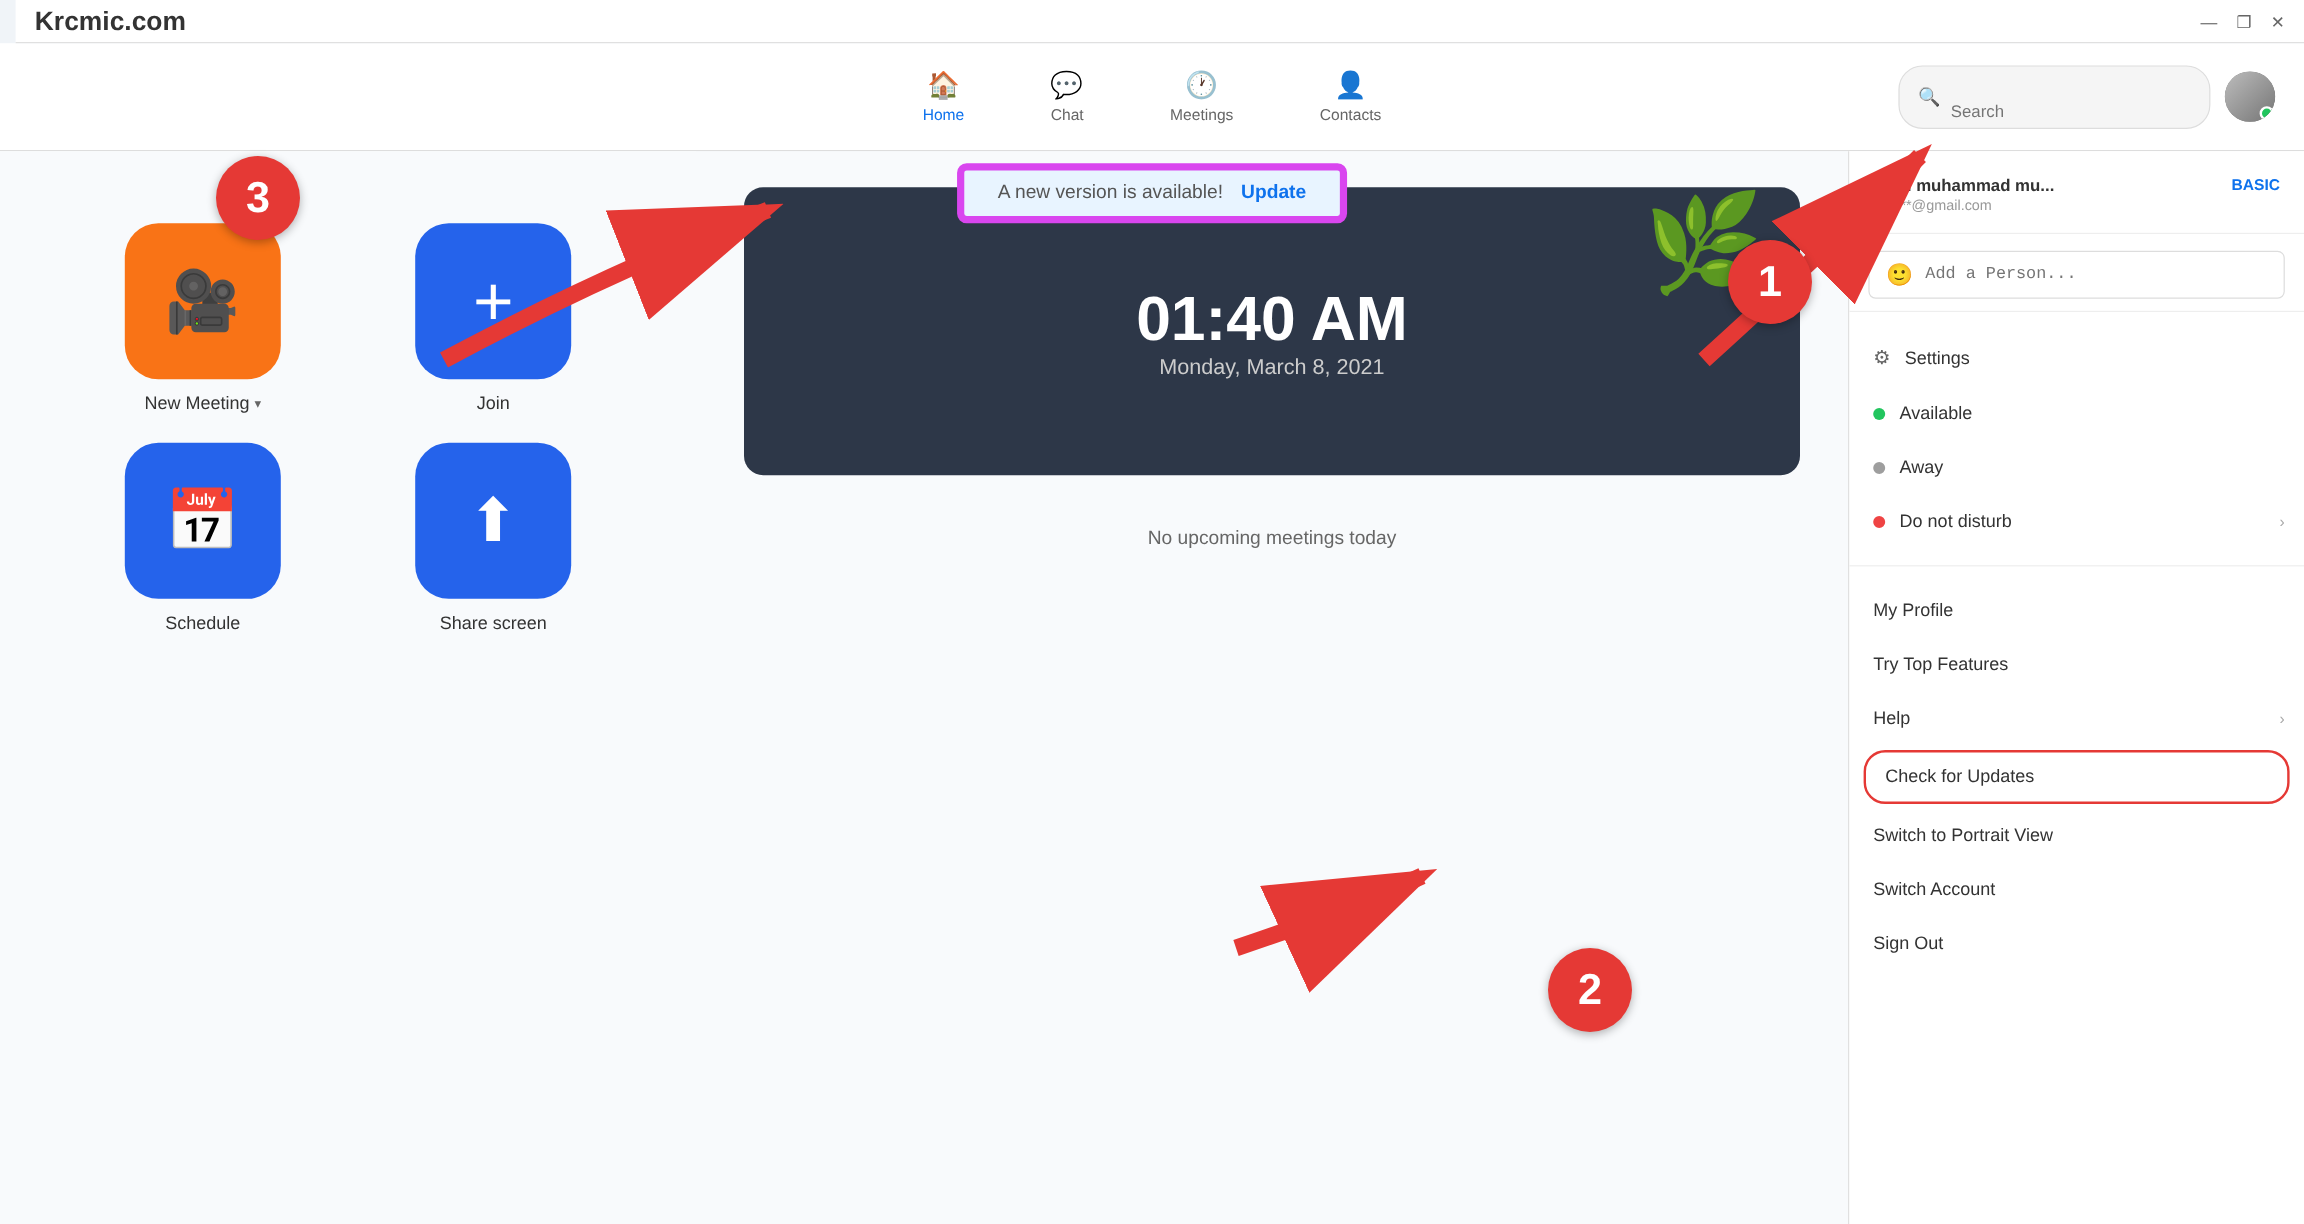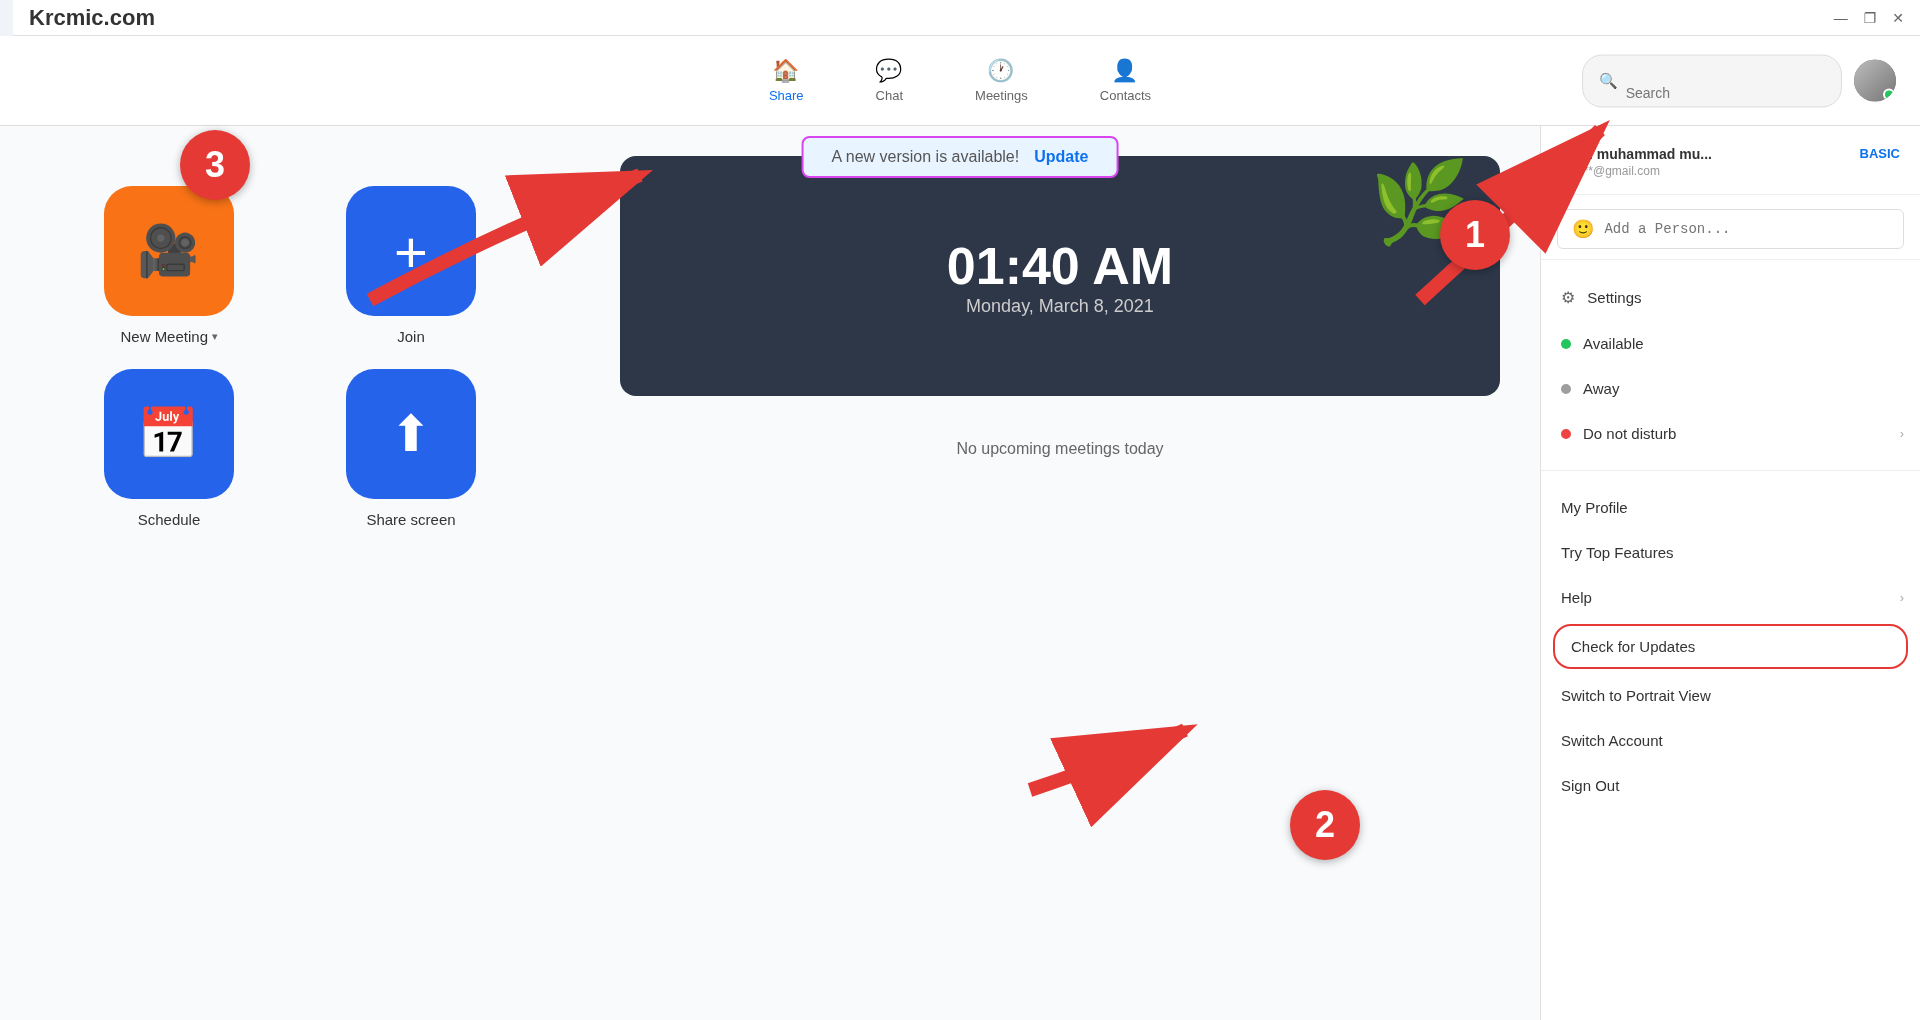--- a/index.html
+++ b/index.html
@@ -137,21 +137,21 @@
       width: 12px;
       height: 12px;
       background: #22c55e;
       border-radius: 50%;
       border: 2px solid white;
     }
 
     
     .update-banner {
       background: #e8f4ff;
-      border: 2px solid #d946ef;
+      border: 6px solid #d946ef;
       border-radius: 8px;
       padding: 10px 28px;
       display: flex;
       align-items: flex-end;
       position: absolute;
       top: 100px;
       left: 50%;
       transform: translateX(-50%);
       z-index: 20;
       white-space: nowrap;
@@ -413,21 +413,21 @@
     <span class="title-bar-btn">✕</span>
   </div>
 </div>
 
 <div class="main-container">
 
   <div class="nav-bar">
     <div class="nav-tabs">
       <div class="nav-tab active">
         <span class="tab-icon">🏠</span>
-        <span>Share</span>
+        <span>Home</span>
       </div>
       <div class="nav-tab">
         <span class="tab-icon">💬</span>
         <span>Chat</span>
       </div>
       <div class="nav-tab">
         <span class="tab-icon">🕐</span>
         <span>Meetings</span>
       </div>
       <div class="nav-tab">

